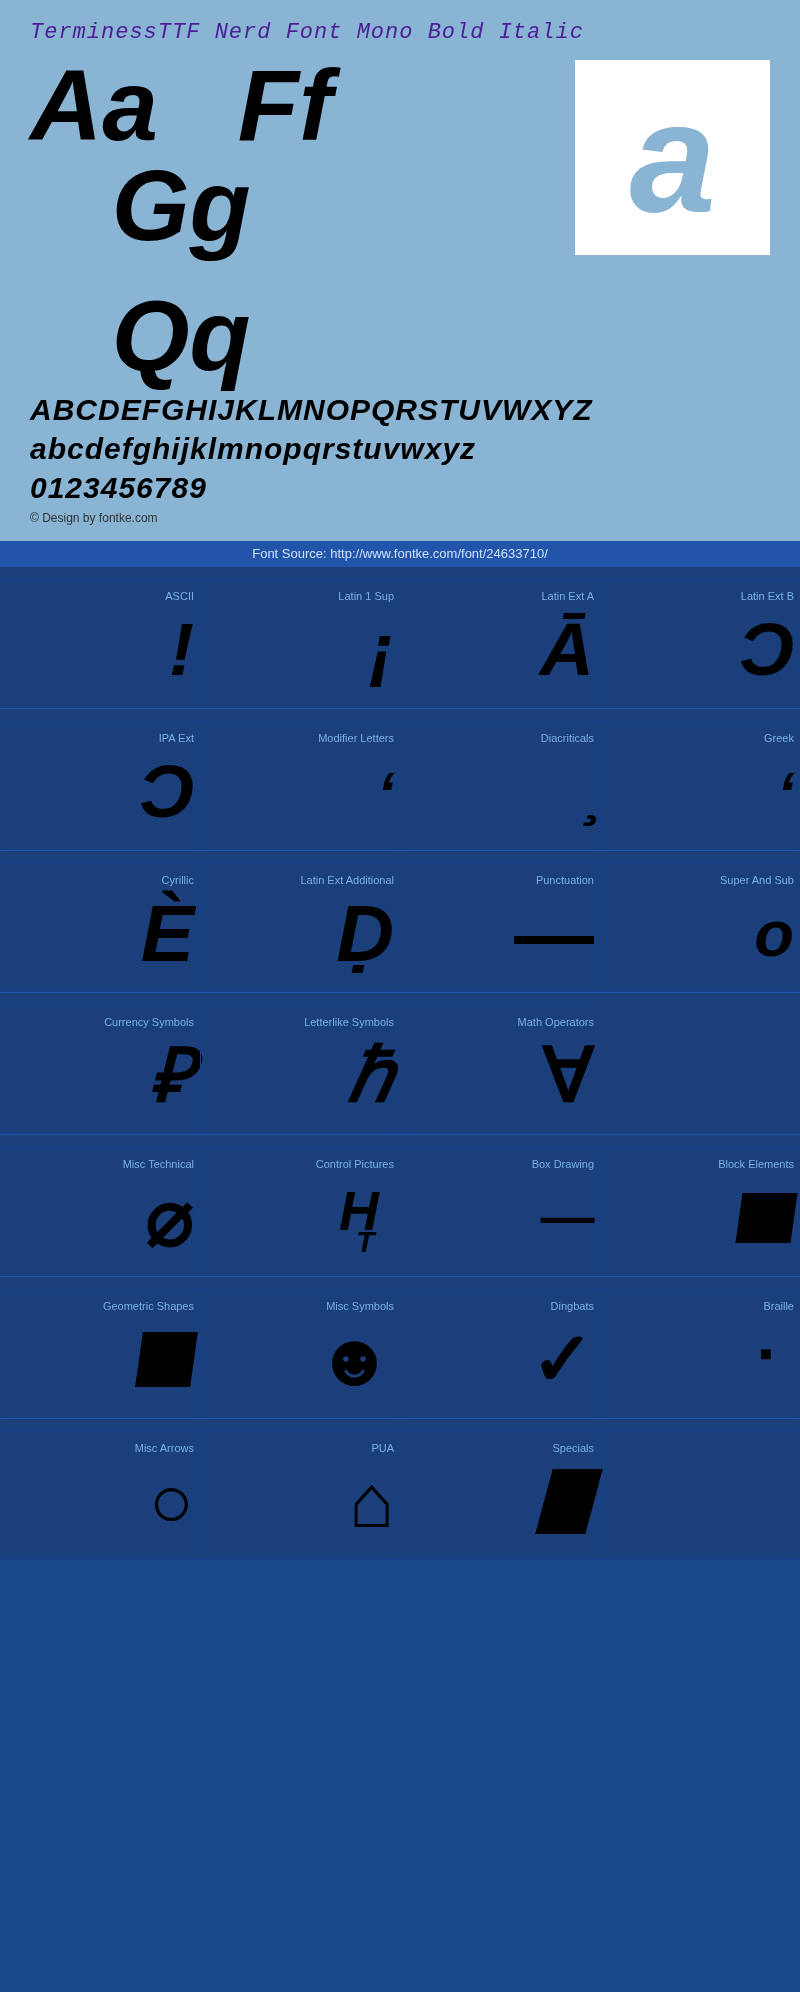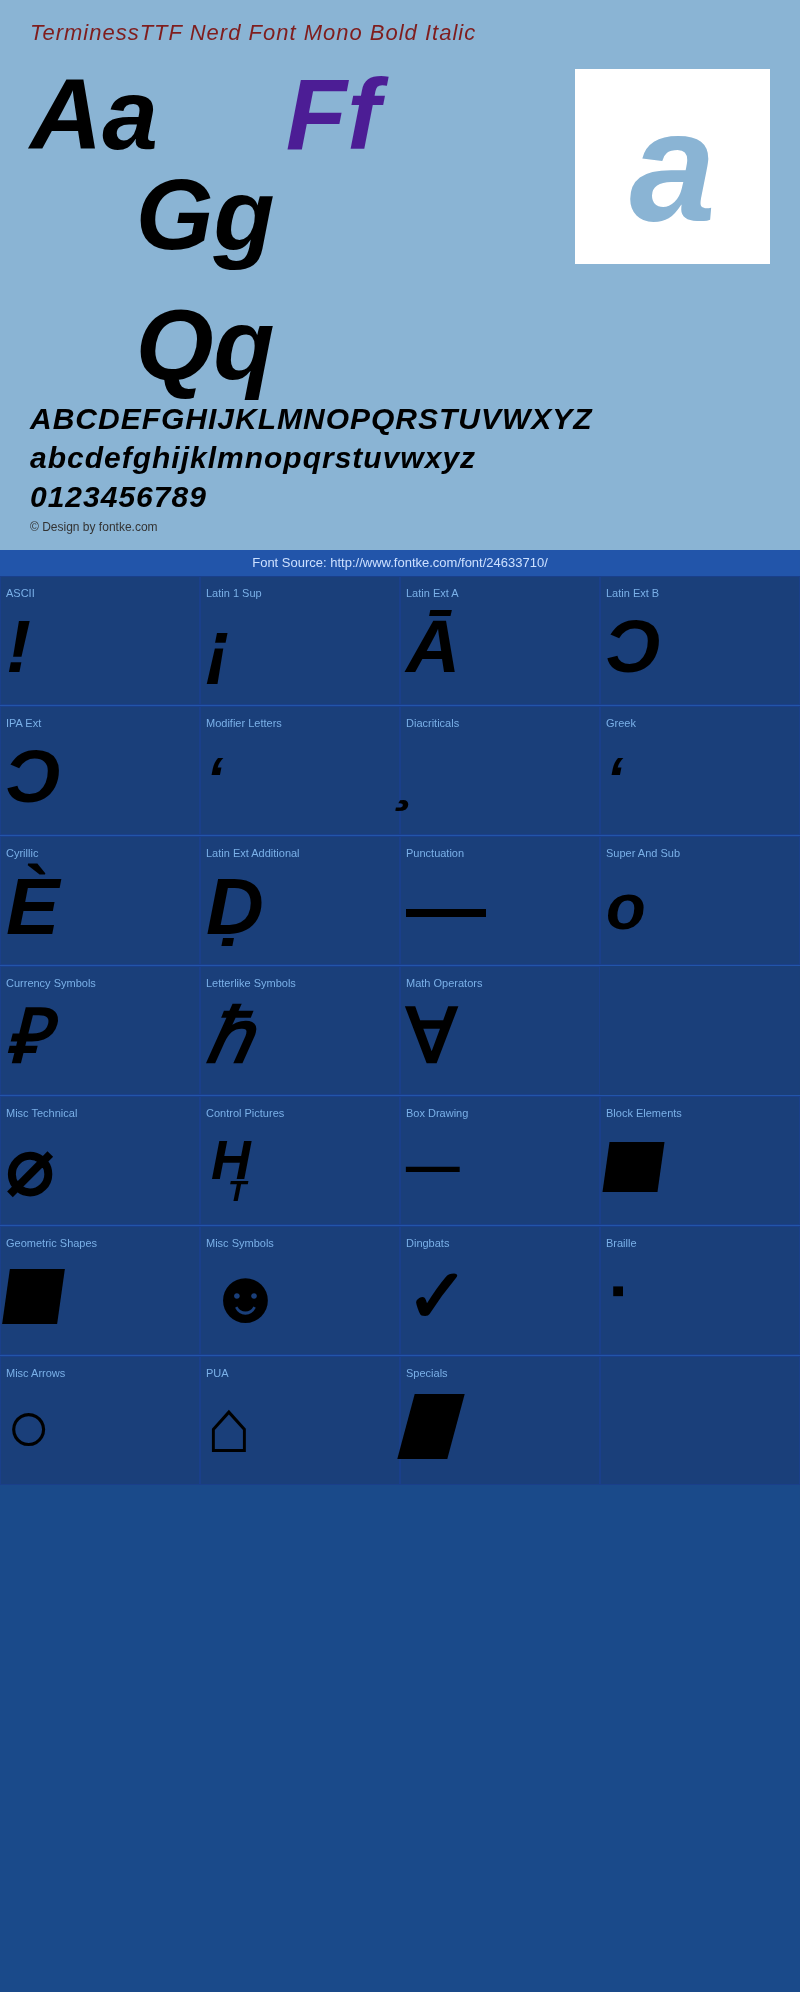--- a/index.html
+++ b/index.html
@@ -9,27 +9,27 @@
       background: #1a4a8a;
     }
 
     
     .header-section {
       background: #8ab4d4;
       padding: 20px 30px 10px 30px;
     }
 
     .font-title {
-      color: #7f1d1d;
+      color: #4c1d95;
       font-style: italic;
       font-size: 22px;
-      font-family: Liberation Sans, sans-serif;
+      font-family: Liberation Mono, monospace;
       font-weight: normal;
       letter-spacing: 1px;
-      margin-bottom: 18px;
+      margin-bottom: 10px;
     }
 
     .sample-pair {
       font-size: 95px;
       font-weight: 900;
       font-style: italic;
       color: #000;
       line-height: 1;
       font-family: Arial Black, sans-serif;
       margin-right: 40px;
@@ -89,23 +89,24 @@
       color: #cce0ff;
       font-size: 13px;
       text-align: center;
       padding: 5px;
       font-family: Arial, sans-serif;
     }
 
     .char-cell {
       display: flex;
       flex-direction: column;
-      align-items: flex-start;
+      align-items: flex-end;
       padding: 10px 5px 15px 5px;
       border: 1px solid #1a3f8a;
+      margin-top: 12px;
     }
 
     .char-label {
       font-size: 11px;
       color: #7ab0e8;
       font-family: Arial, sans-serif;
       margin-bottom: 5px;
       text-align: center;
     }
 
@@ -135,21 +136,21 @@
 </head>
 <body>
 
 <div class="header-section">
   <div class="font-title">TerminessTTF Nerd Font Mono Bold Italic</div>
 
   <div style="display:flex; align-items:flex-start; margin-bottom:0;">
     <div style="display:flex; flex-direction:column;">
       <div style="display:flex; gap:40px; align-items:center;">
         <span class="sample-pair" style="font-size:100px; font-weight:900; font-style:italic; color:#000; font-family:'Arial Black', sans-serif; line-height:1;">Aa</span>
-        <span class="sample-pair" style="font-size:100px; font-weight:900; color:#4c1d95; font-family:'Arial Black', sans-serif; line-height:1;margin-left:48px;">Ff</span>
+        <span class="sample-pair" style="font-size:100px; font-weight:900; color:#000000; font-family:'Arial Black', sans-serif; line-height:1;">Ff</span>
       </div>
       <div style="display:flex; gap:30px; align-items:center; margin-top:0;flex-direction:column;">
         <span class="sample-pair" style="font-size:100px; font-weight:900; font-style:italic; color:#000; font-family:'Arial Black', sans-serif; line-height:1;">Gg</span>
         <span class="sample-pair" style="font-size:100px; font-weight:900; font-style:italic; color:#000; font-family:'Arial Black', sans-serif; line-height:1;">Qq</span>
       </div>
     </div>
 
     <div class="white-a-box" style="margin-left:auto; margin-top:5px;">
       <span class="white-a-inner">a</span>
     </div>

